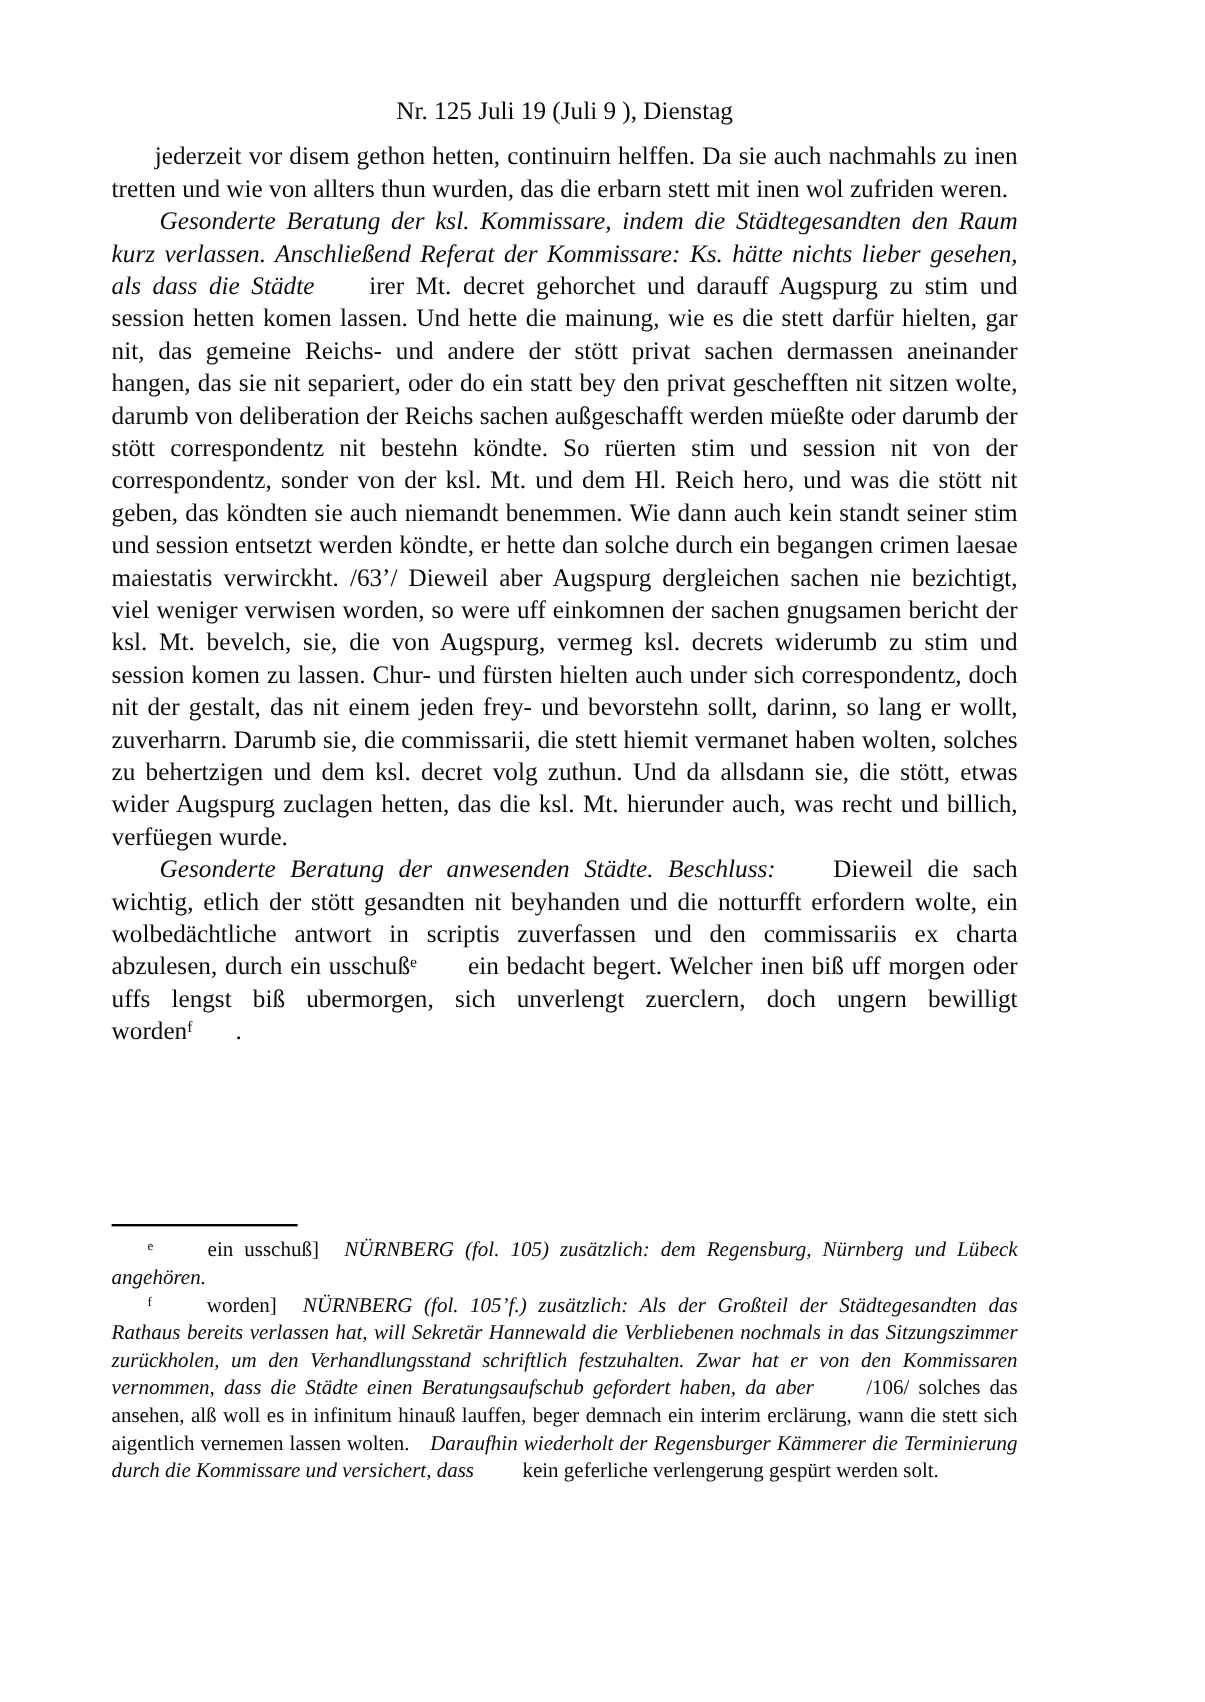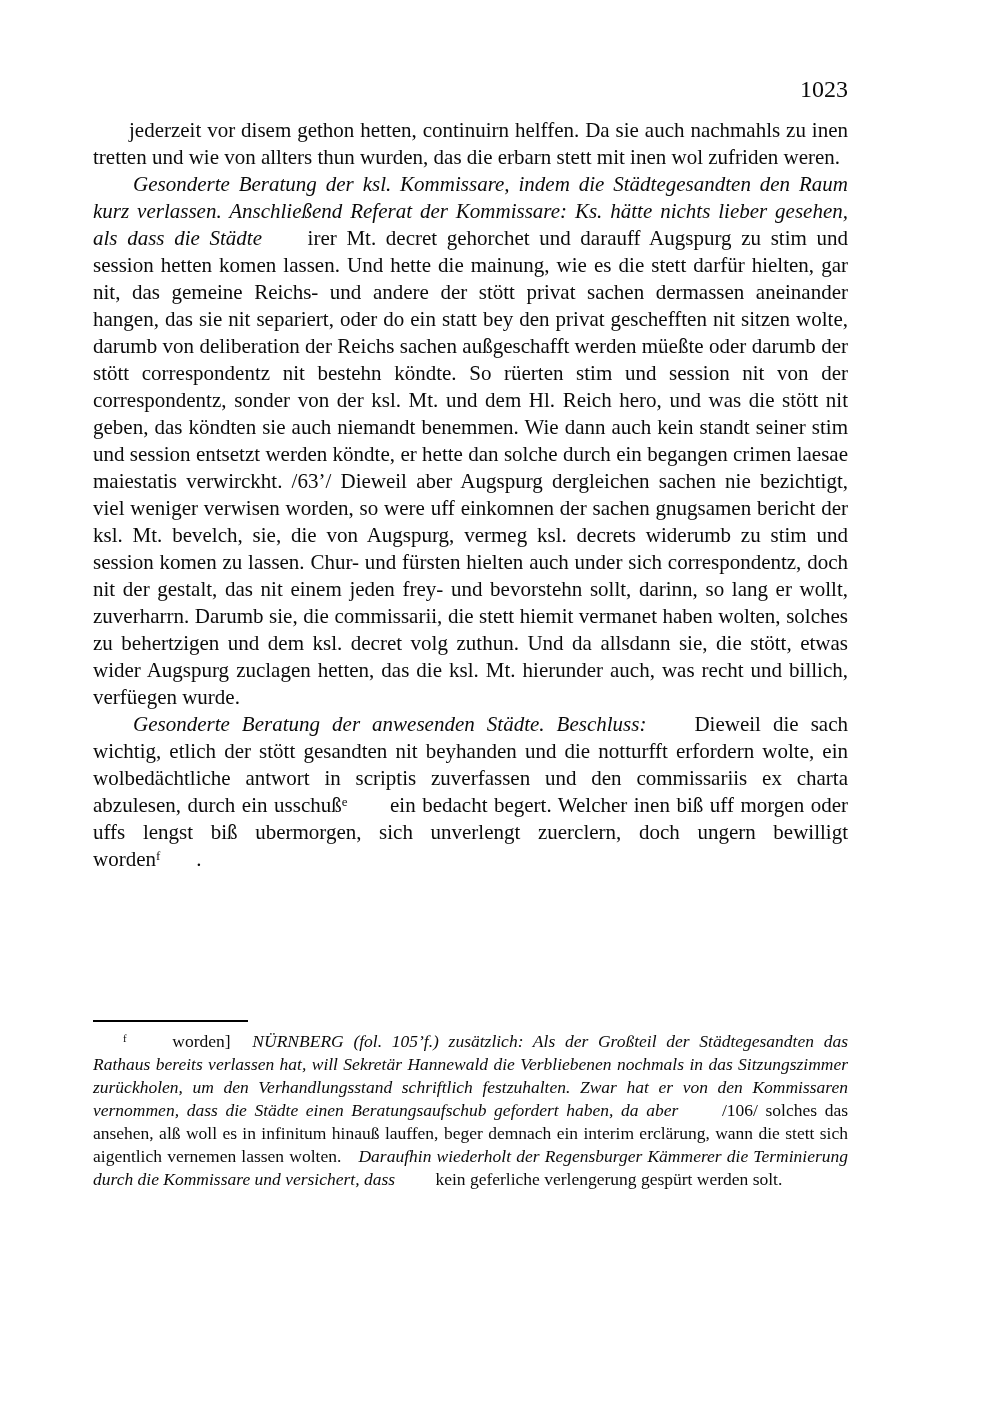--- a/index.html
+++ b/index.html
@@ -43,29 +43,30 @@
     border-top:2px solid #000;
     margin:0 0 8px 0;
   }
   .footnotes p.footnote { margin:0; text-indent:30px; }
 </style>
 </head>
 <body>
 
 <div class="page">
 
+  <div class="running-head">Nr. 125 Juli 19 (Juli 9 ), Dienstag</div>
 
-  <div class="page-number">1023</div>
 
   <div class="body-text">
       <p><span class="rm">jederzeit vor disem gethon hetten, continuirn helffen. Da sie auch nachmahls zu inen tretten und wie von allters thun wurden, das die erbarn stett mit inen wol zufriden weren.</span></p>
       <p class="indent"><span class="it">Gesonderte Beratung der ksl. Kommissare, indem die Städtegesandten den Raum kurz verlassen. Anschließend Referat der Kommissare: Ks. hätte nichts lieber gesehen, als dass die Städte </span><span class="rm">irer Mt. decret gehorchet und darauff Augspurg zu stim und session hetten komen lassen. Und hette die mainung, wie es die stett darfür hielten, gar nit, das gemeine Reichs- und andere der stött privat sachen dermassen aneinander hangen, das sie nit separiert, oder do ein statt bey den privat geschefften nit sitzen wolte, darumb von deliberation der Reichs sachen außgeschafft werden müeßte oder darumb der stött correspondentz nit bestehn köndte. So rüerten stim und session nit von der correspondentz, sonder von der ksl. Mt. und dem Hl. Reich hero, und was die stött nit geben, das köndten sie auch niemandt benemmen. Wie dann auch kein standt seiner stim und session entsetzt werden köndte, er hette dan solche durch ein begangen crimen laesae maiestatis verwirckht. /63’/ Dieweil aber Augspurg dergleichen sachen nie bezichtigt, viel weniger verwisen worden, so were uff einkomnen der sachen gnugsamen bericht der ksl. Mt. bevelch, sie, die von Augspurg, vermeg ksl. decrets widerumb zu stim und session komen zu lassen. Chur- und fürsten hielten auch under sich correspondentz, doch nit der gestalt, das nit einem jeden frey- und bevorstehn sollt, darinn, so lang er wollt, zuverharrn. Darumb sie, die commissarii, die stett hiemit vermanet haben wolten, solches zu behertzigen und dem ksl. decret volg zuthun. Und da allsdann sie, die stött, etwas wider Augspurg zuclagen hetten, das die ksl. Mt. hierunder auch, was recht und billich, verfüegen wurde.</span></p>
       <p class="indent"><span class="it">Gesonderte Beratung der anwesenden Städte. Beschluss: </span><span class="rm">Dieweil die sach wichtig, etlich der stött gesandten nit beyhanden und die notturfft erfordern wolte, ein wolbedächtliche antwort in scriptis zuverfassen und den commissariis ex charta abzulesen, durch ein usschuß</span><sup>e</sup><span class="rm"> ein bedacht begert. Welcher inen biß uff morgen oder uffs lengst biß ubermorgen, sich unverlengt zuerclern, doch ungern bewilligt worden</span><sup>f</sup><span class="rm">.</span></p>
     </div>
 
   <div class="footnotes">
     <div class="fn-rule"></div>
     <div>
+        <p class="footnote"><sup>e</sup><span class="rm"> ein usschuß] </span><span class="it">NÜRNBERG (fol. 105) zusätzlich: dem Regensburg, Nürnberg und Lübeck angehören.</span></p>
         <p class="footnote"><sup>f</sup><span class="rm"> worden] </span><span class="it">NÜRNBERG (fol. 105’f.) zusätzlich: Als der Großteil der Städtegesandten das Rathaus bereits verlassen hat, will Sekretär Hannewald die Verbliebenen nochmals in das Sitzungszimmer zurückholen, um den Verhandlungsstand schriftlich festzuhalten. Zwar hat er von den Kommissaren vernommen, dass die Städte einen Beratungsaufschub gefordert haben, da aber </span><span class="rm">/106/ solches das ansehen, alß woll es in infinitum hinauß lauffen, beger demnach ein interim erclärung, wann die stett sich aigentlich vernemen lassen wolten. </span><span class="it">Daraufhin wiederholt der Regensburger Kämmerer die Terminierung durch die Kommissare und versichert, dass </span><span class="rm">kein geferliche verlengerung gespürt werden solt.</span></p>
       </div>
   </div>
 
 </div>
 
 </body></html>

